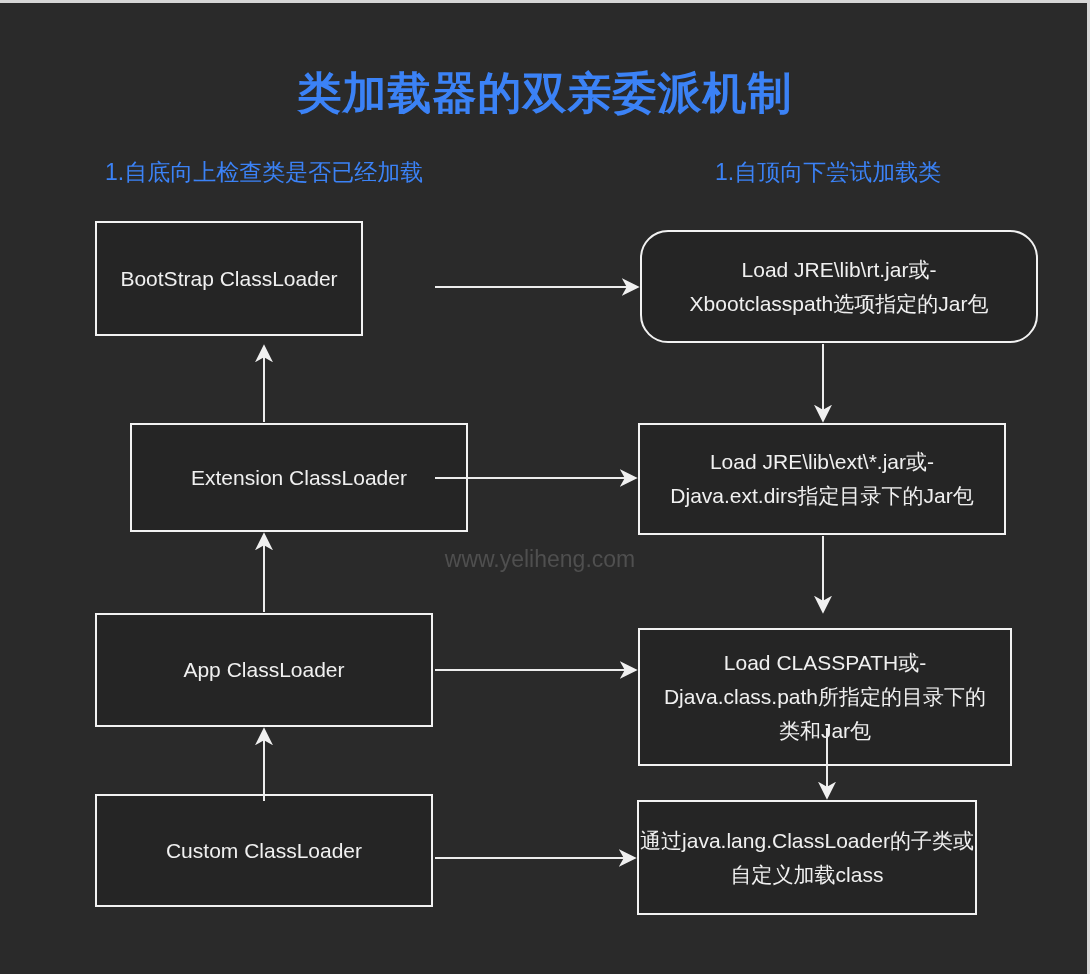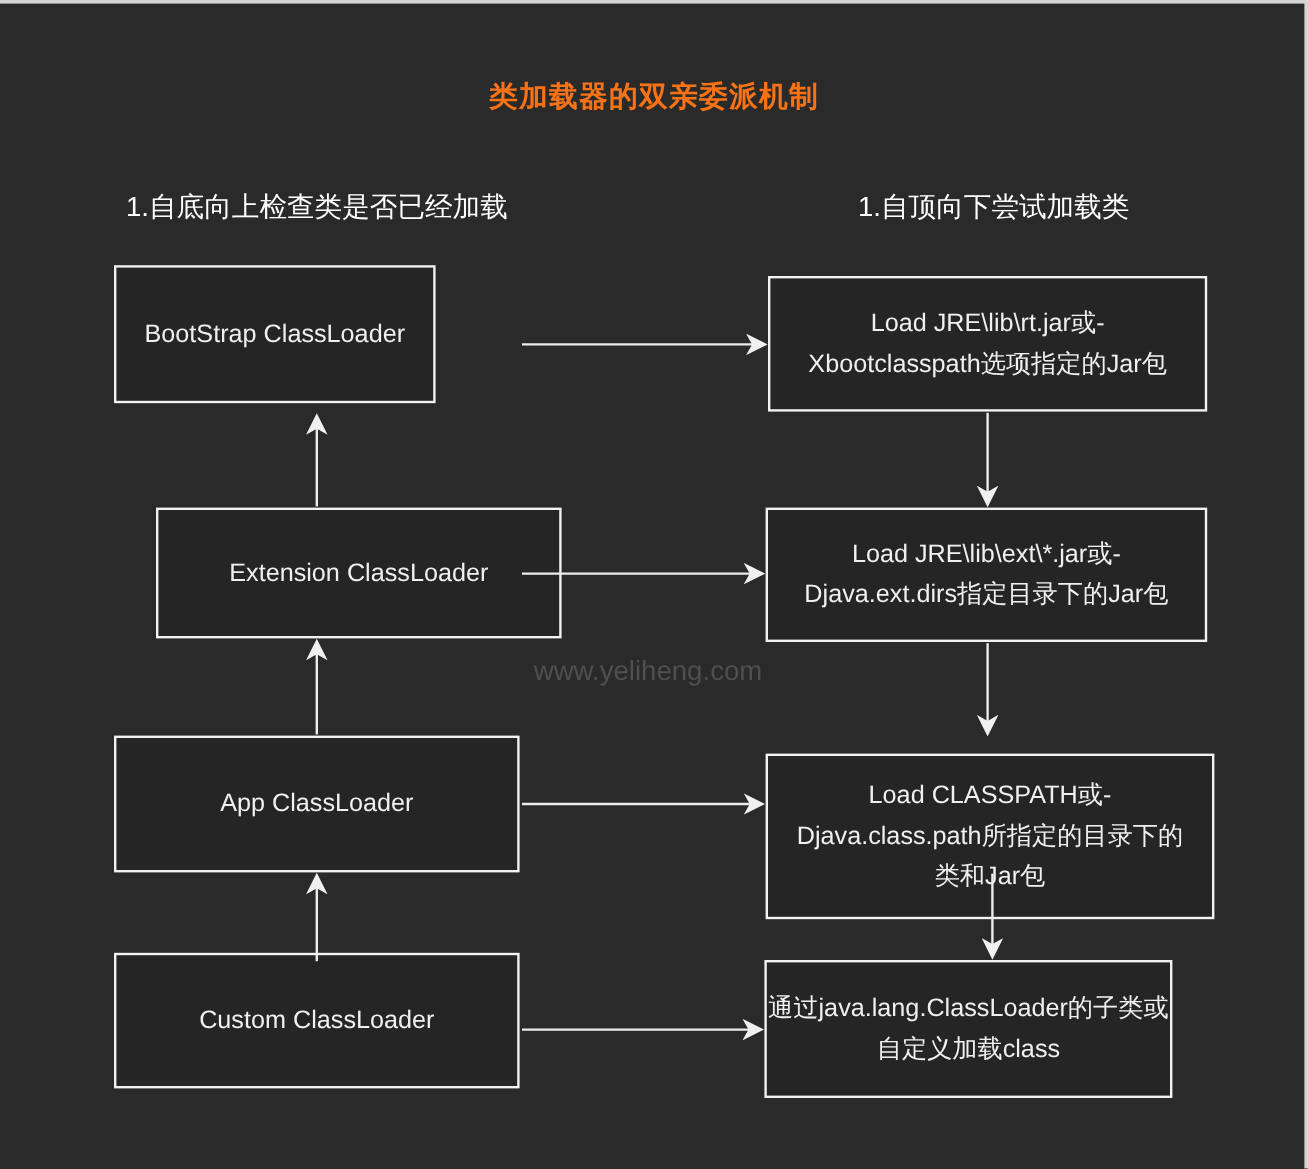--- a/index.html
+++ b/index.html
@@ -27,29 +27,29 @@
     right: 0; top: 0;
     width: 3px; height: 974px;
     background: #d6d6d6;
   }
   .title {
     position: absolute;
     left: 0; right: 0;
     top: 64px;
     margin: 0;
     text-align: center;
-    font-size: 24px;
+    font-size: 44px;
     font-weight: 700;
     letter-spacing: 1px;
-    color: #f97316;
+    color: #3b82f6;
   }
   .section-label {
     position: absolute;
     font-size: 23px;
-    color: #ffffff;
+    color: #3b82f6;
     white-space: nowrap;
   }
   .label-left  { left: 105px; top: 157px; }
   .label-right { left: 715px; top: 157px; }
   .node {
     position: absolute;
     box-sizing: border-box;
     border: 2px solid #f2f2f2;
     background: #252525;
     display: flex;
@@ -58,21 +58,21 @@
     text-align: center;
     font-size: 21px;
     line-height: 34px;
     color: #f0f0f0;
   }
   .node span { white-space: pre-line; }
   .l1 { left: 95px;  top: 221px; width: 268px; height: 115px; }
   .l2 { left: 95px;  top: 423px; width: 338px; height: 109px; margin-left: 35px; }
   .l3 { left: 95px;  top: 613px; width: 338px; height: 114px; }
   .l4 { left: 95px;  top: 794px; width: 338px; height: 113px; }
-  .r1 { left: 640px; top: 230px; width: 366px; height: 113px; }
+  .r1 { left: 640px; top: 230px; width: 398px; height: 113px; border-radius: 28px; }
   .r2 { left: 638px; top: 423px; width: 368px; height: 112px; }
   .r3 { left: 638px; top: 628px; width: 374px; height: 138px; }
   .r4 { left: 637px; top: 800px; width: 340px; height: 115px; }
   .watermark {
     position: absolute;
     left: 0;
     width: 1080px;
     top: 546px;
     text-align: center;
     color: #4f4f4f;

